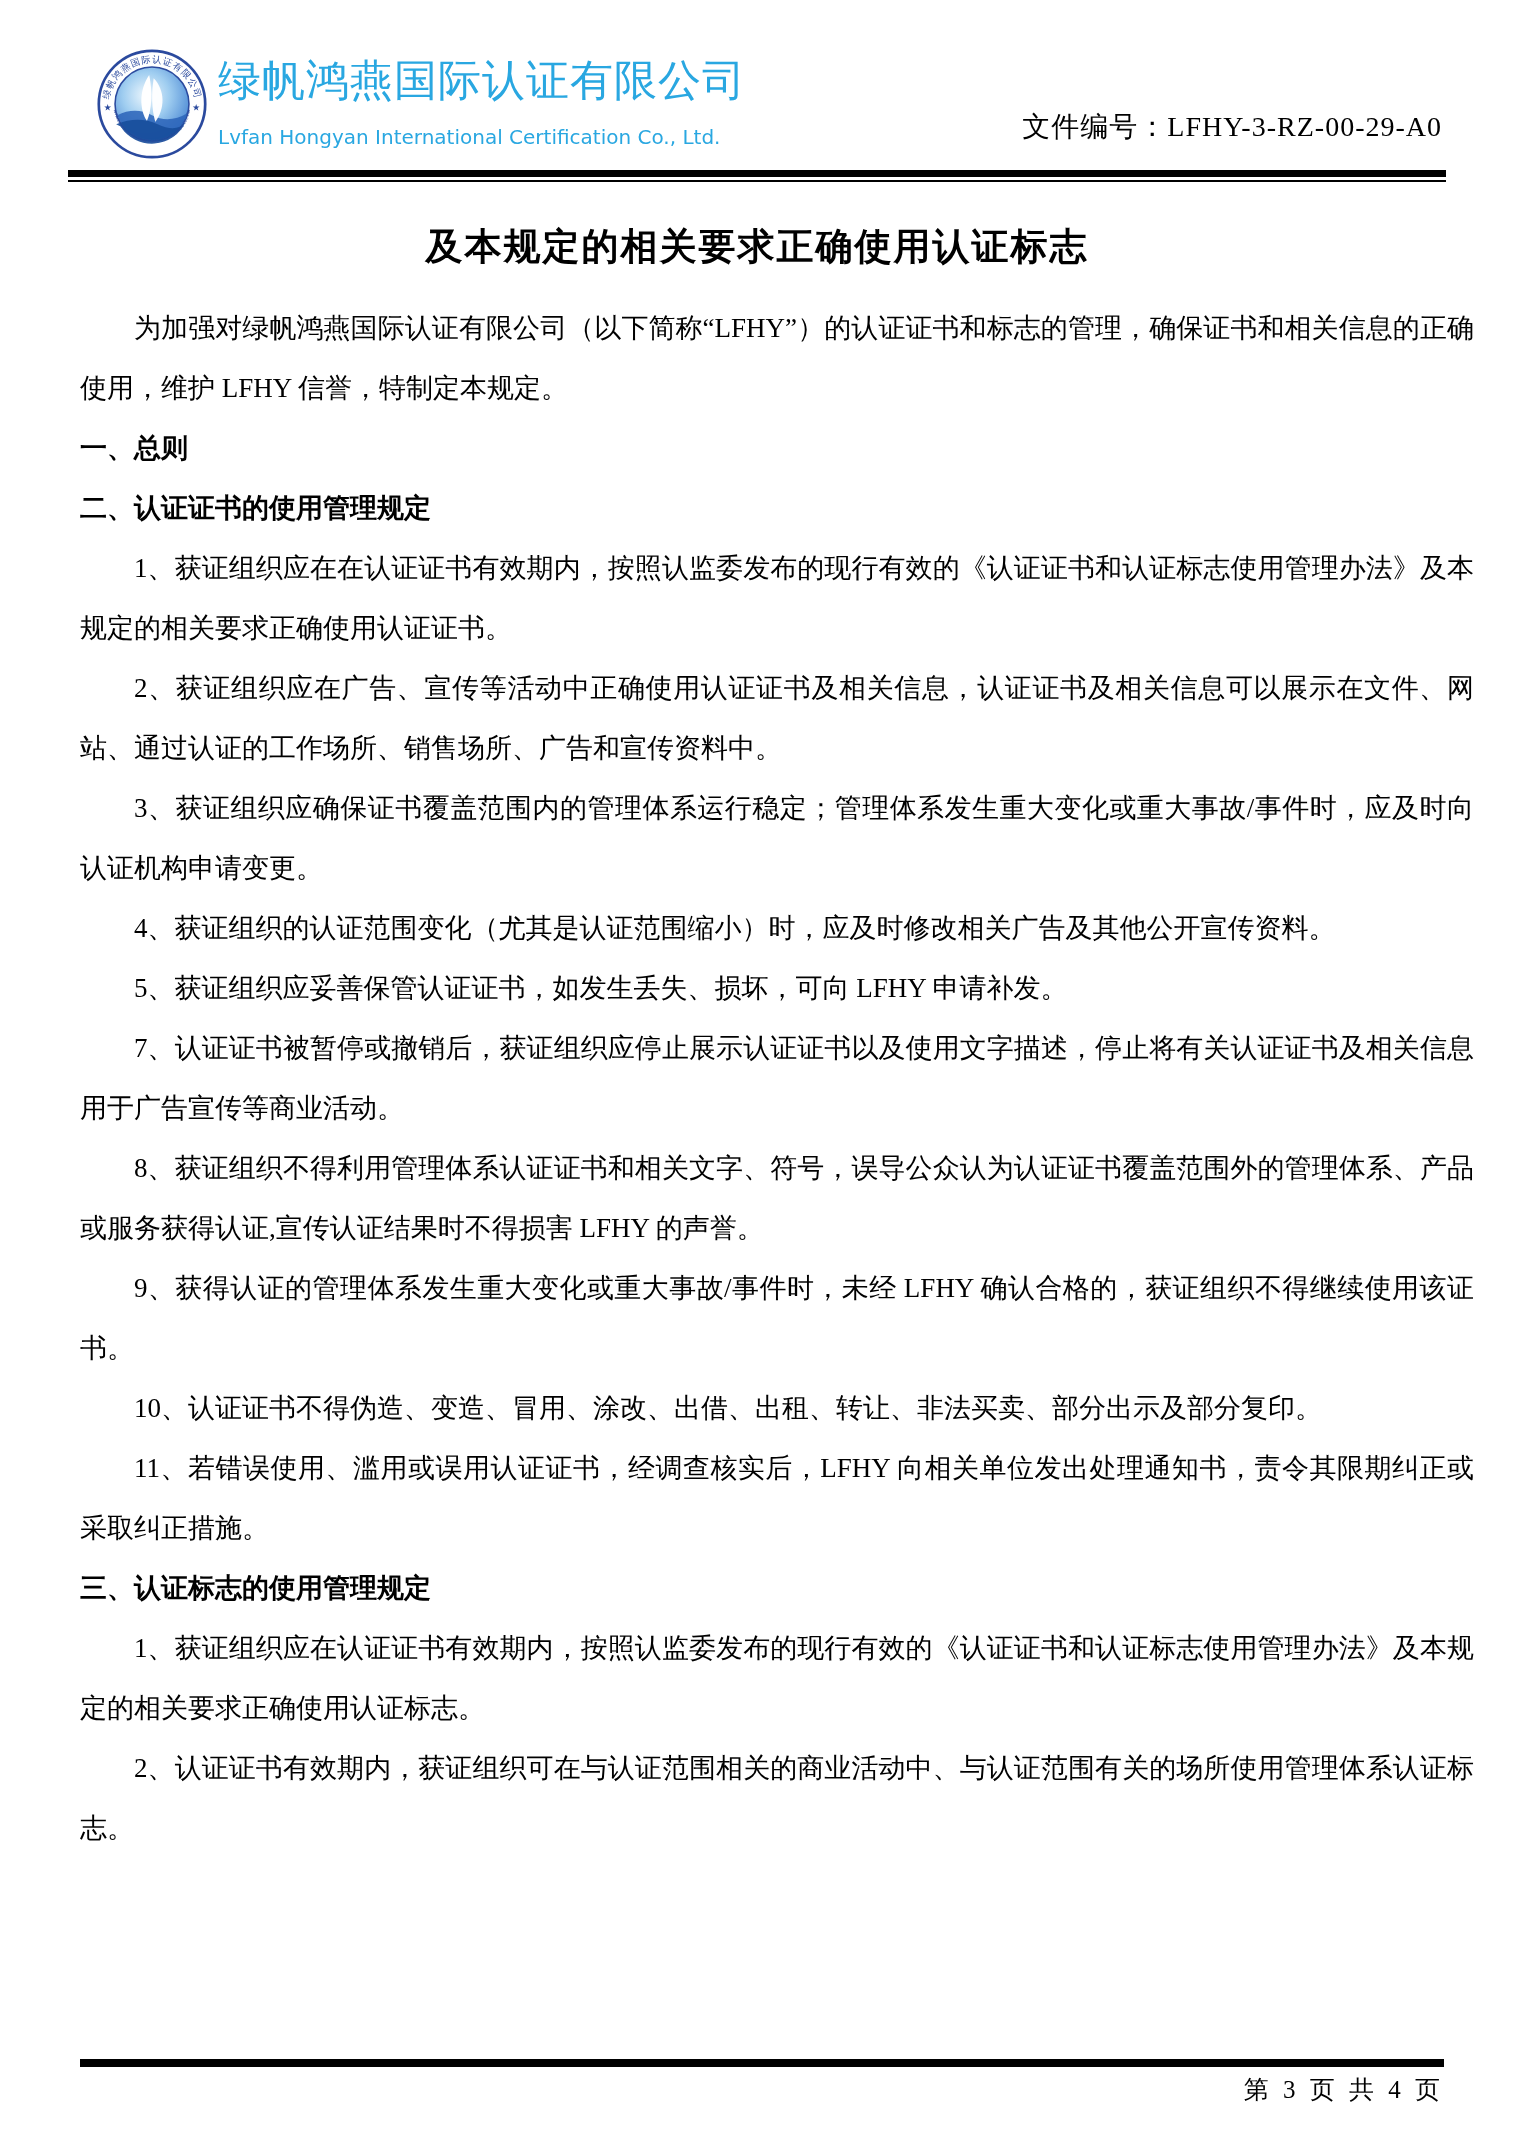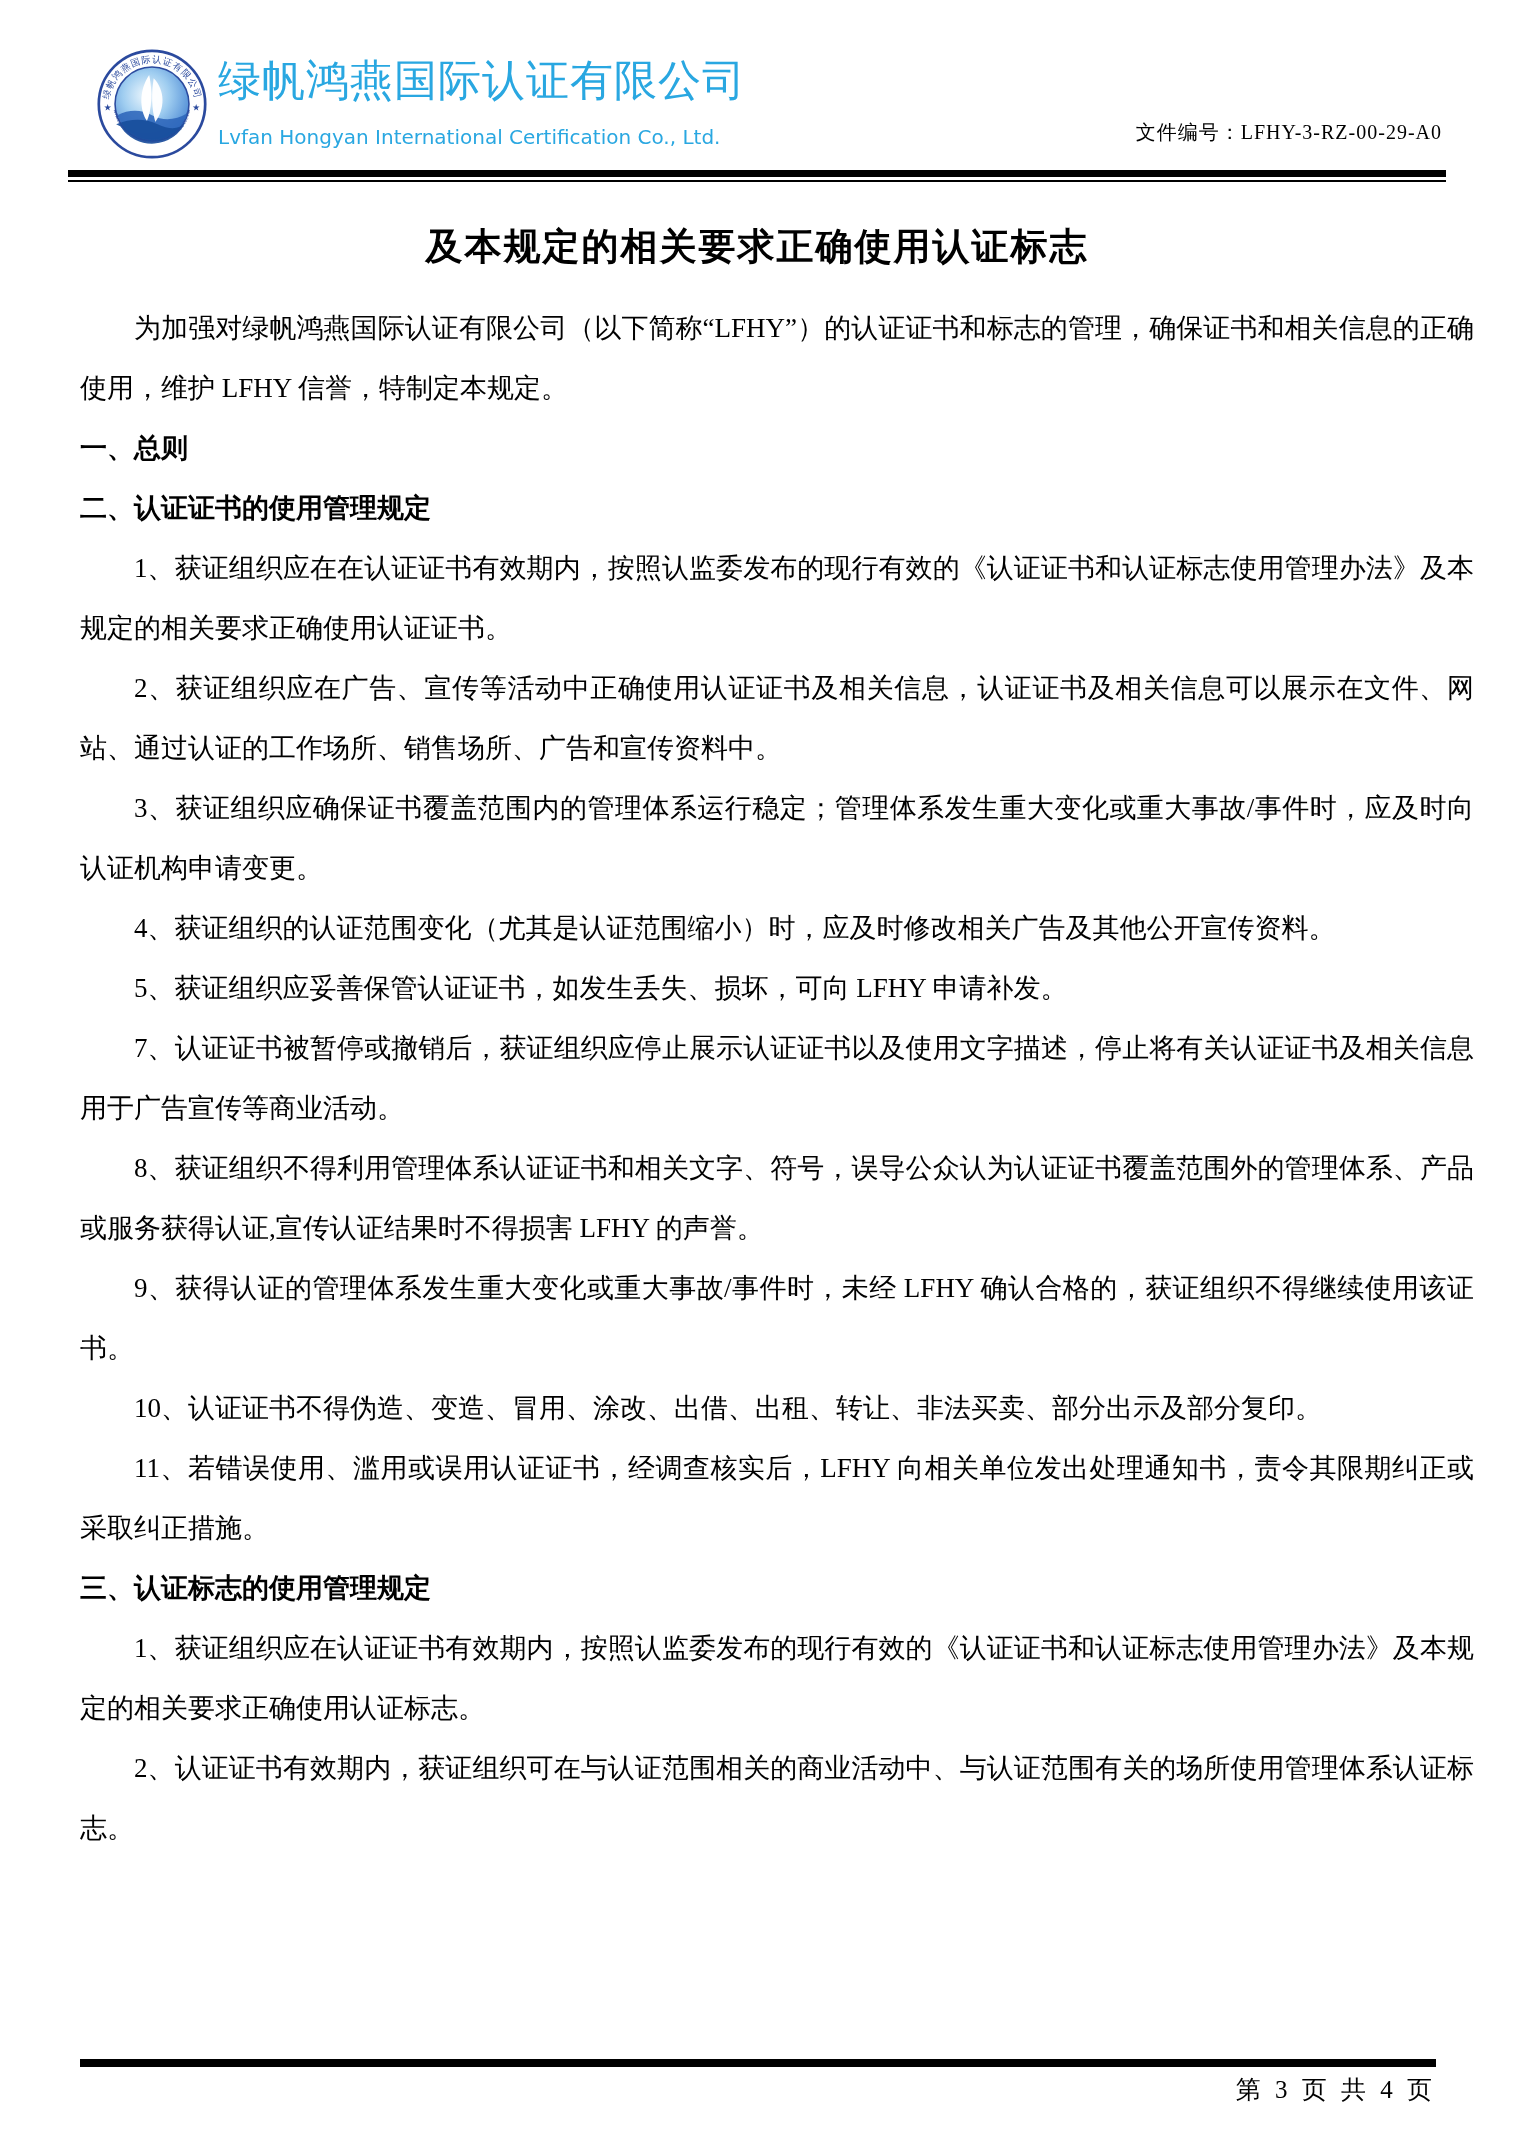--- a/index.html
+++ b/index.html
@@ -34,21 +34,21 @@
     white-space: nowrap;
   }
   .brand-en {
     font-family: "DejaVu Sans", "Liberation Sans", sans-serif;
     font-size: 20px;
     color: #29a7e1;
     margin-top: 20px;
     white-space: nowrap;
   }
   .doc-number {
-    font-size: 20px;
+    font-size: 28px;
     letter-spacing: 1px;
     white-space: nowrap;
     padding-bottom: 14px;
   }
 
   
   .rule-wrap { margin: 0 68px; }
   .rule-thick { height: 7px; background: #000; }
   .rule-thin  { height: 2px; background: #000; margin-top: 3px; }
 
@@ -71,21 +71,21 @@
     font-size: 27px;
     font-weight: bold;
     line-height: 60px;
     text-indent: 0;
   }
 
   
   .footer {
     position: absolute;
     left: 80px;
-    right: 78px;
+    right: 70px;
     bottom: 34px;
   }
   .footer-rule { height: 8px; background: #000; }
   .footer-text {
     text-align: right;
     font-size: 25px;
     margin-top: 6px;
     letter-spacing: 4px;
   }
 </style>

